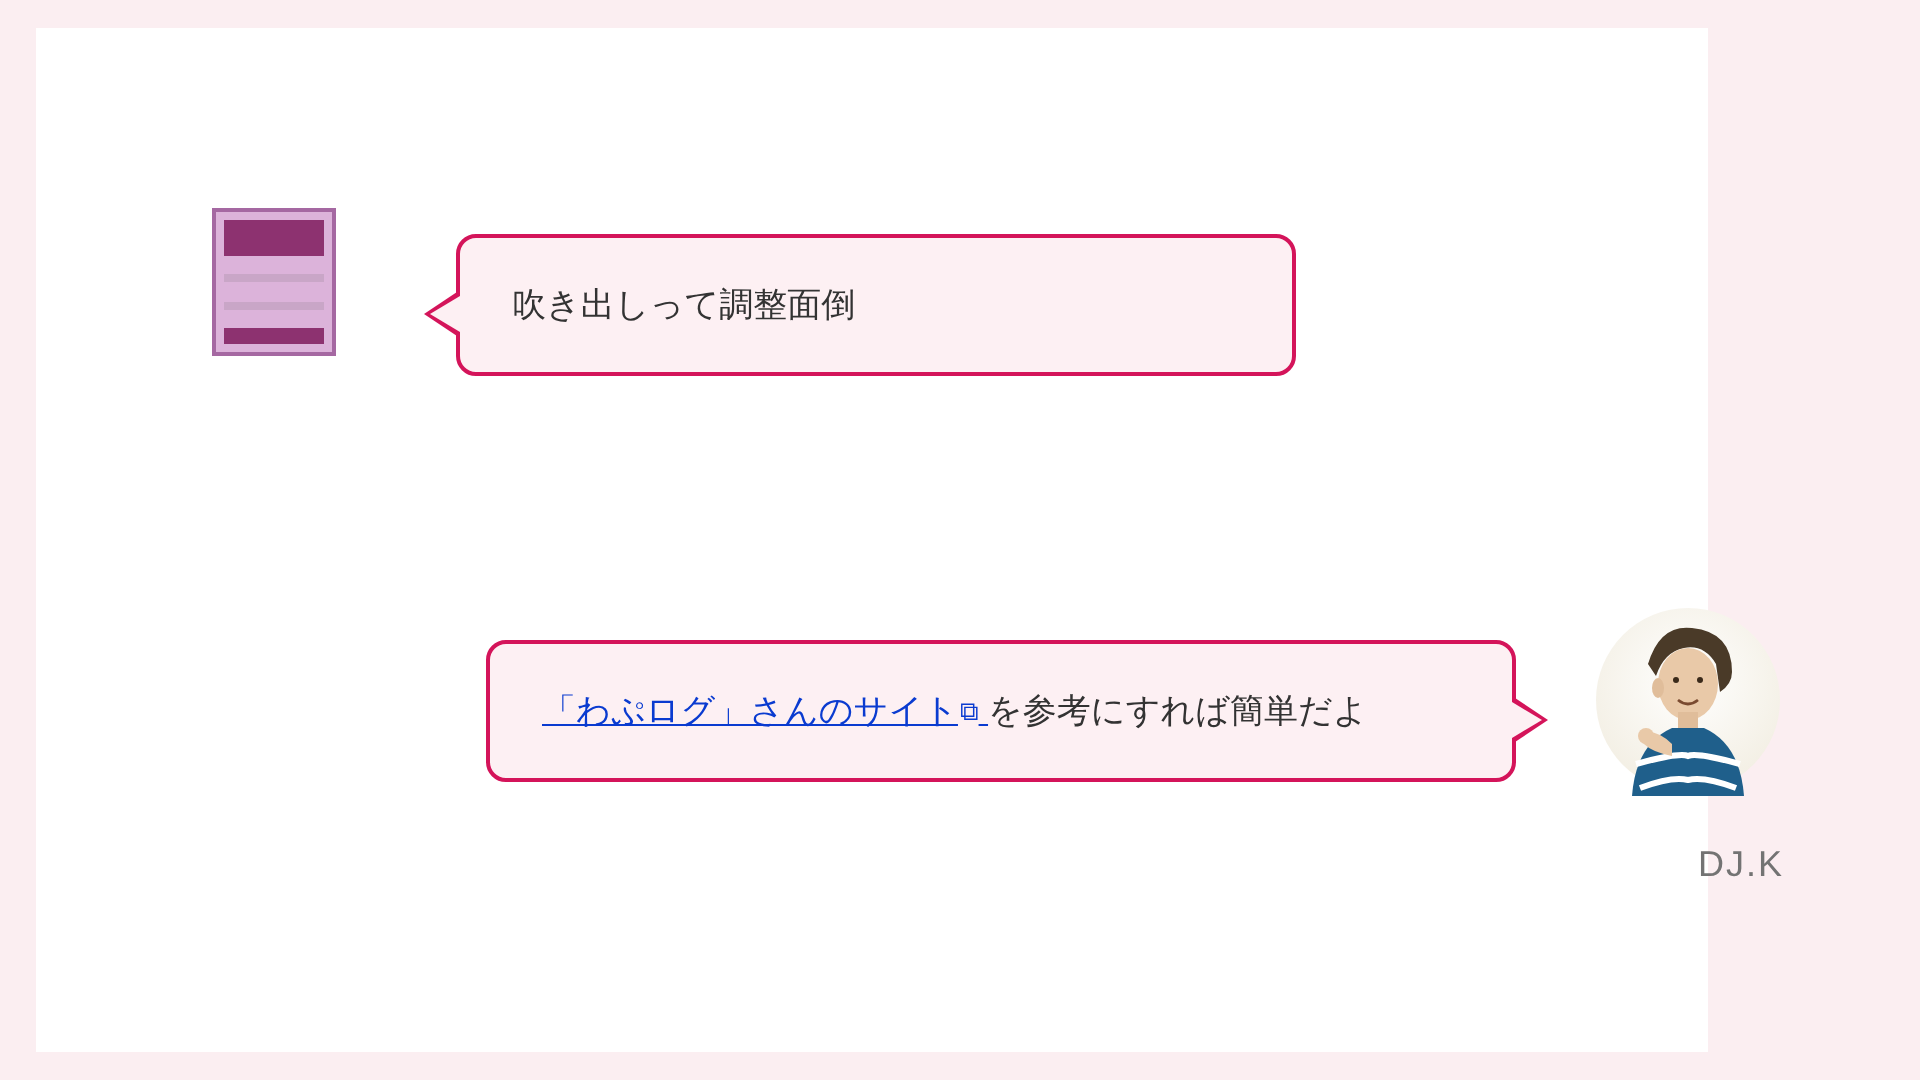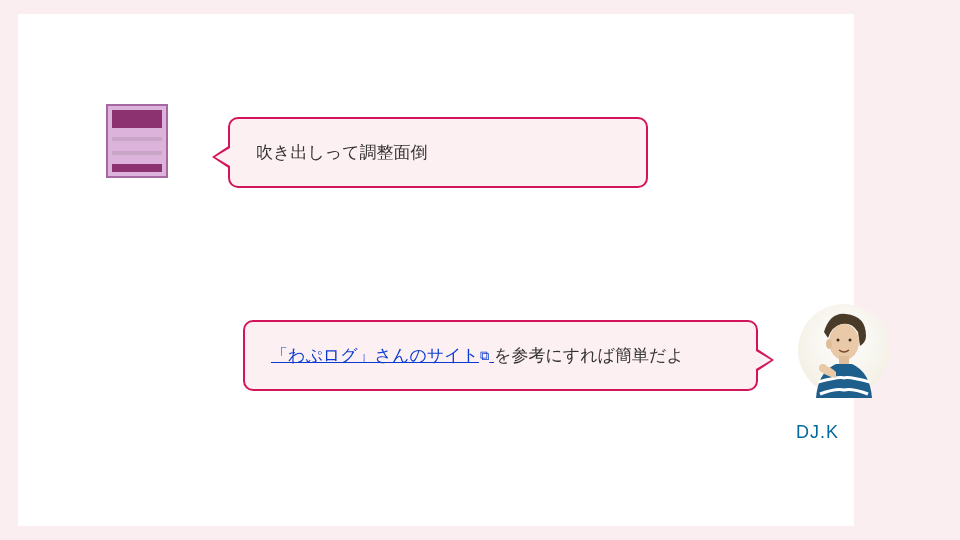--- a/index.html
+++ b/index.html
@@ -135,23 +135,23 @@
     width: 96px;
     height: 96px;
   }
   .right-avatar svg { width: 96px; height: 96px; display:block; }
 
   .right-name {
     position: absolute;
     left: 778px;
     top: 408px;
     width: 96px;
-    text-align: left;
+    text-align: right;
     font-size: 18px;
-    color: #0369a1;
+    color: #737373;
     letter-spacing: 1px;
   }
 </style>
 </head>
 <body>
 
 <div class="canvas">
 
   <div class="left-avatar">
     <div class="la-outer">

